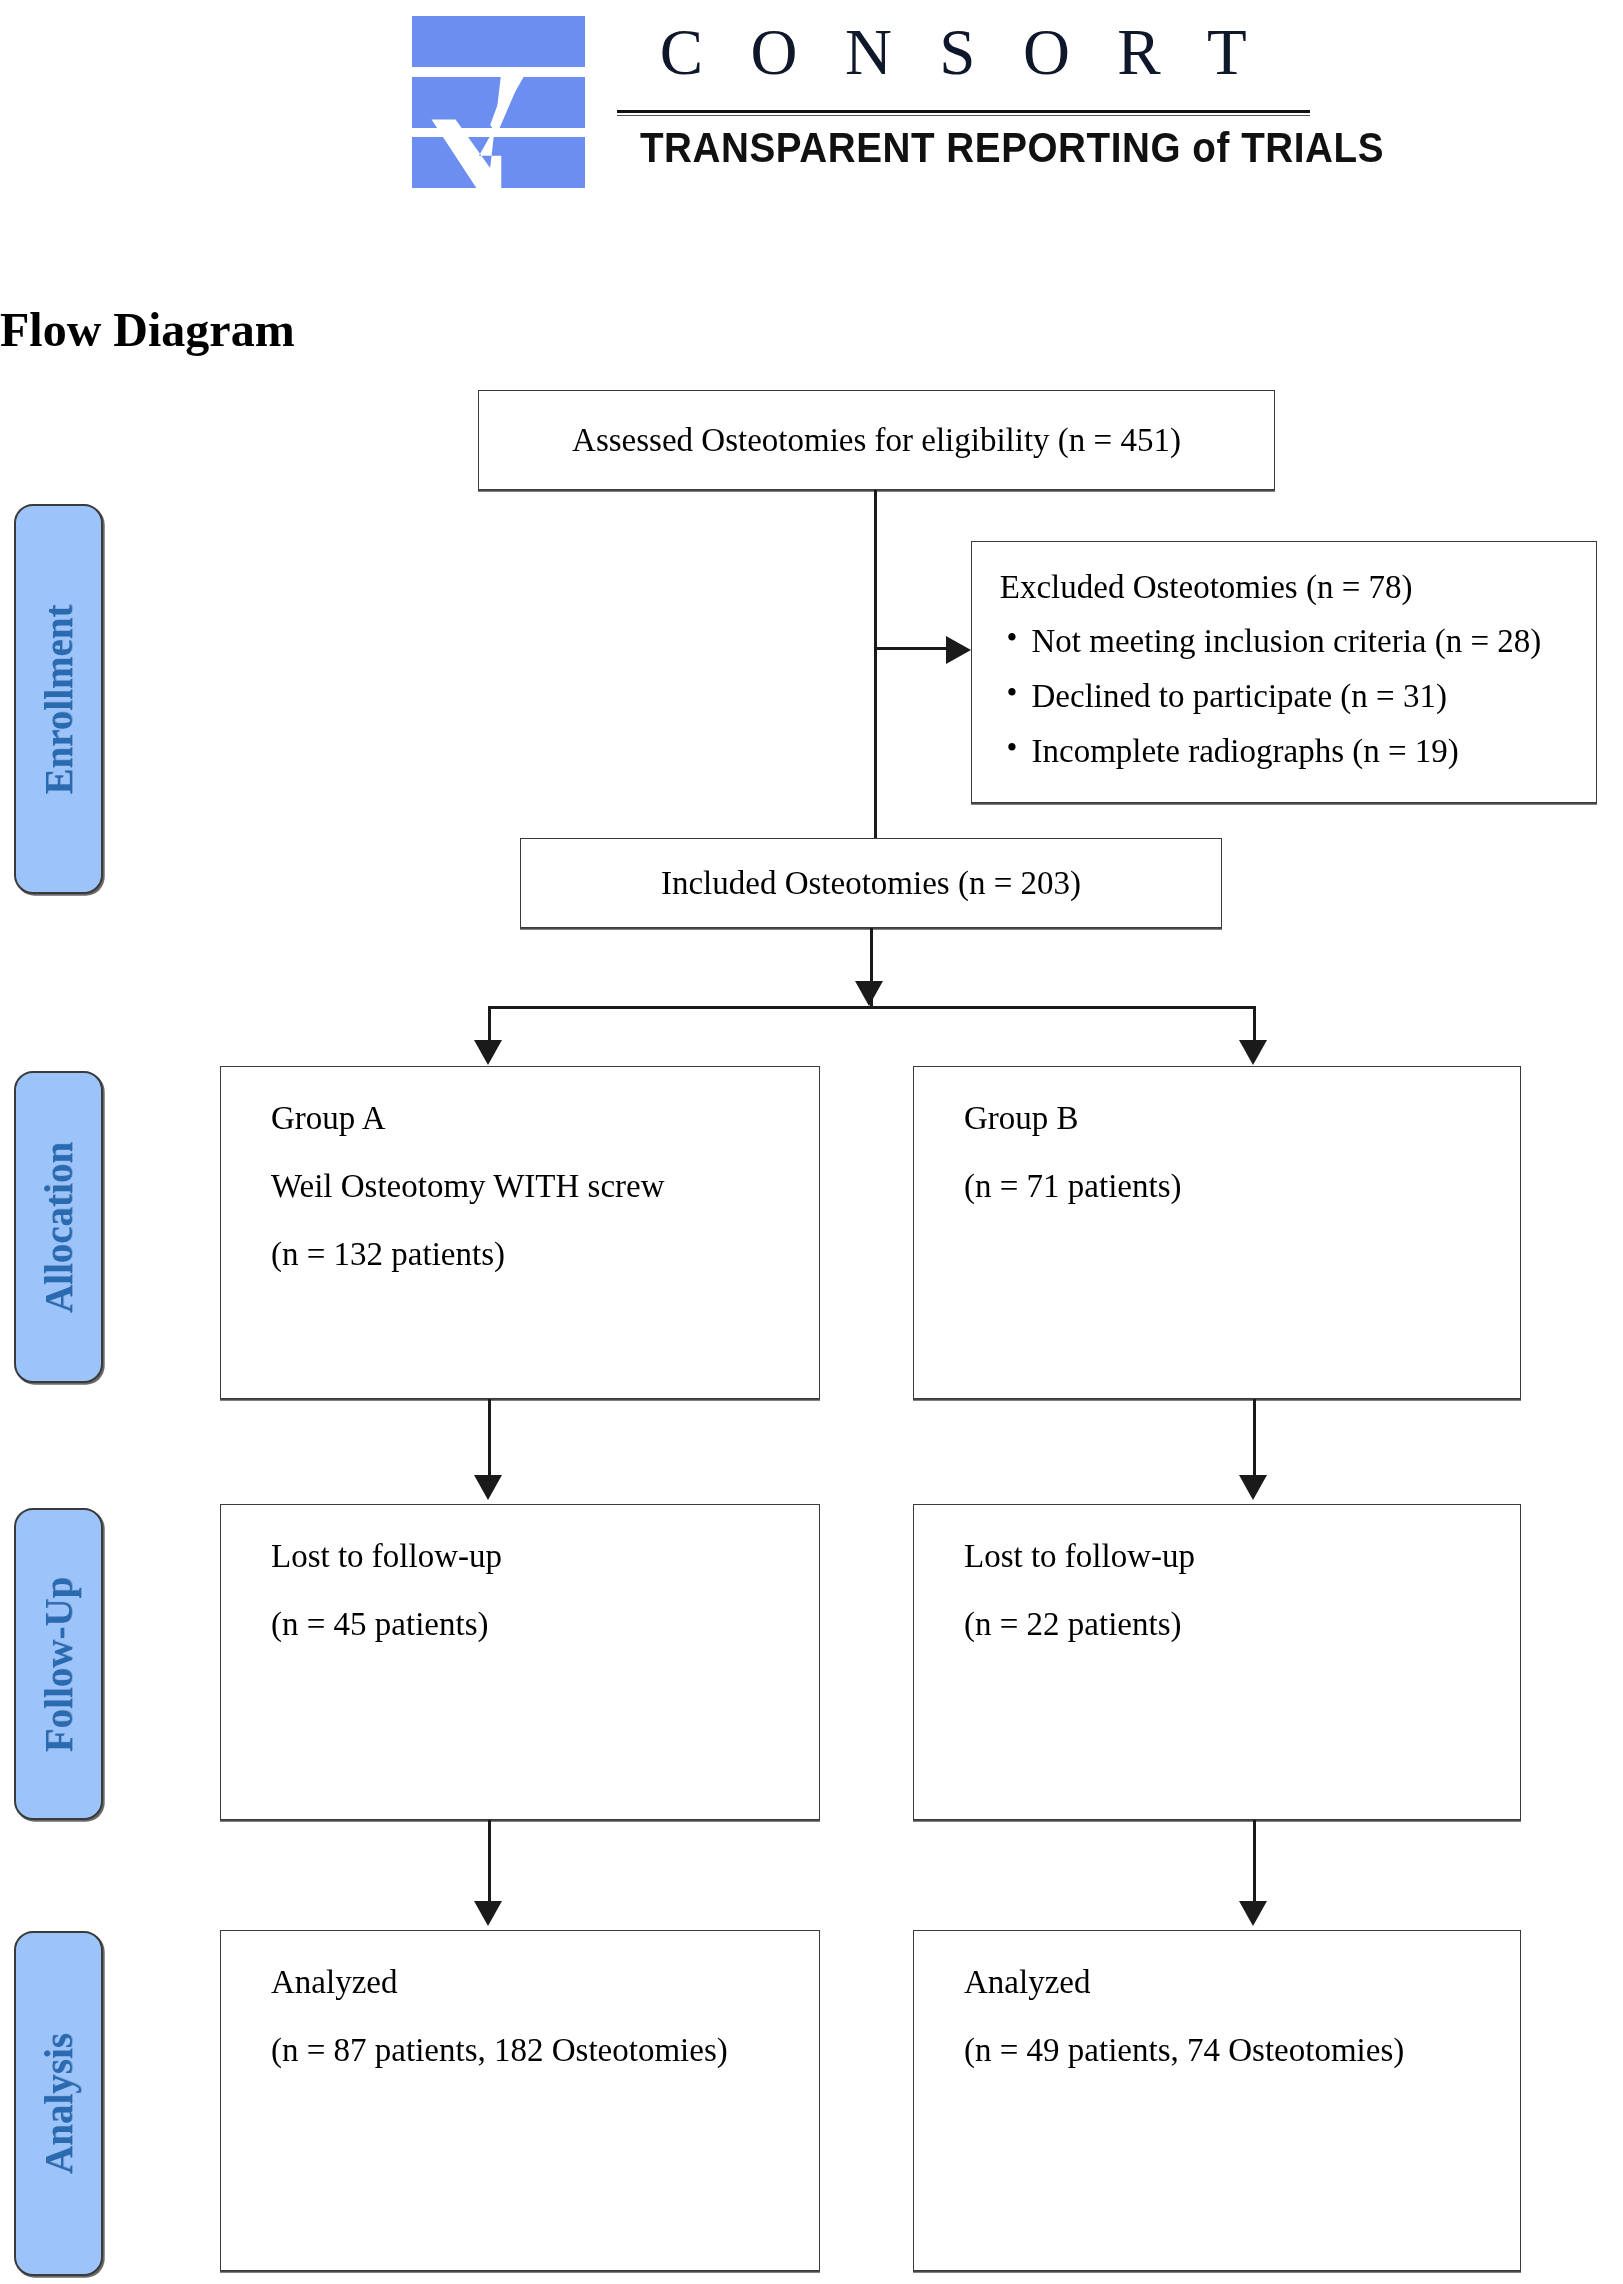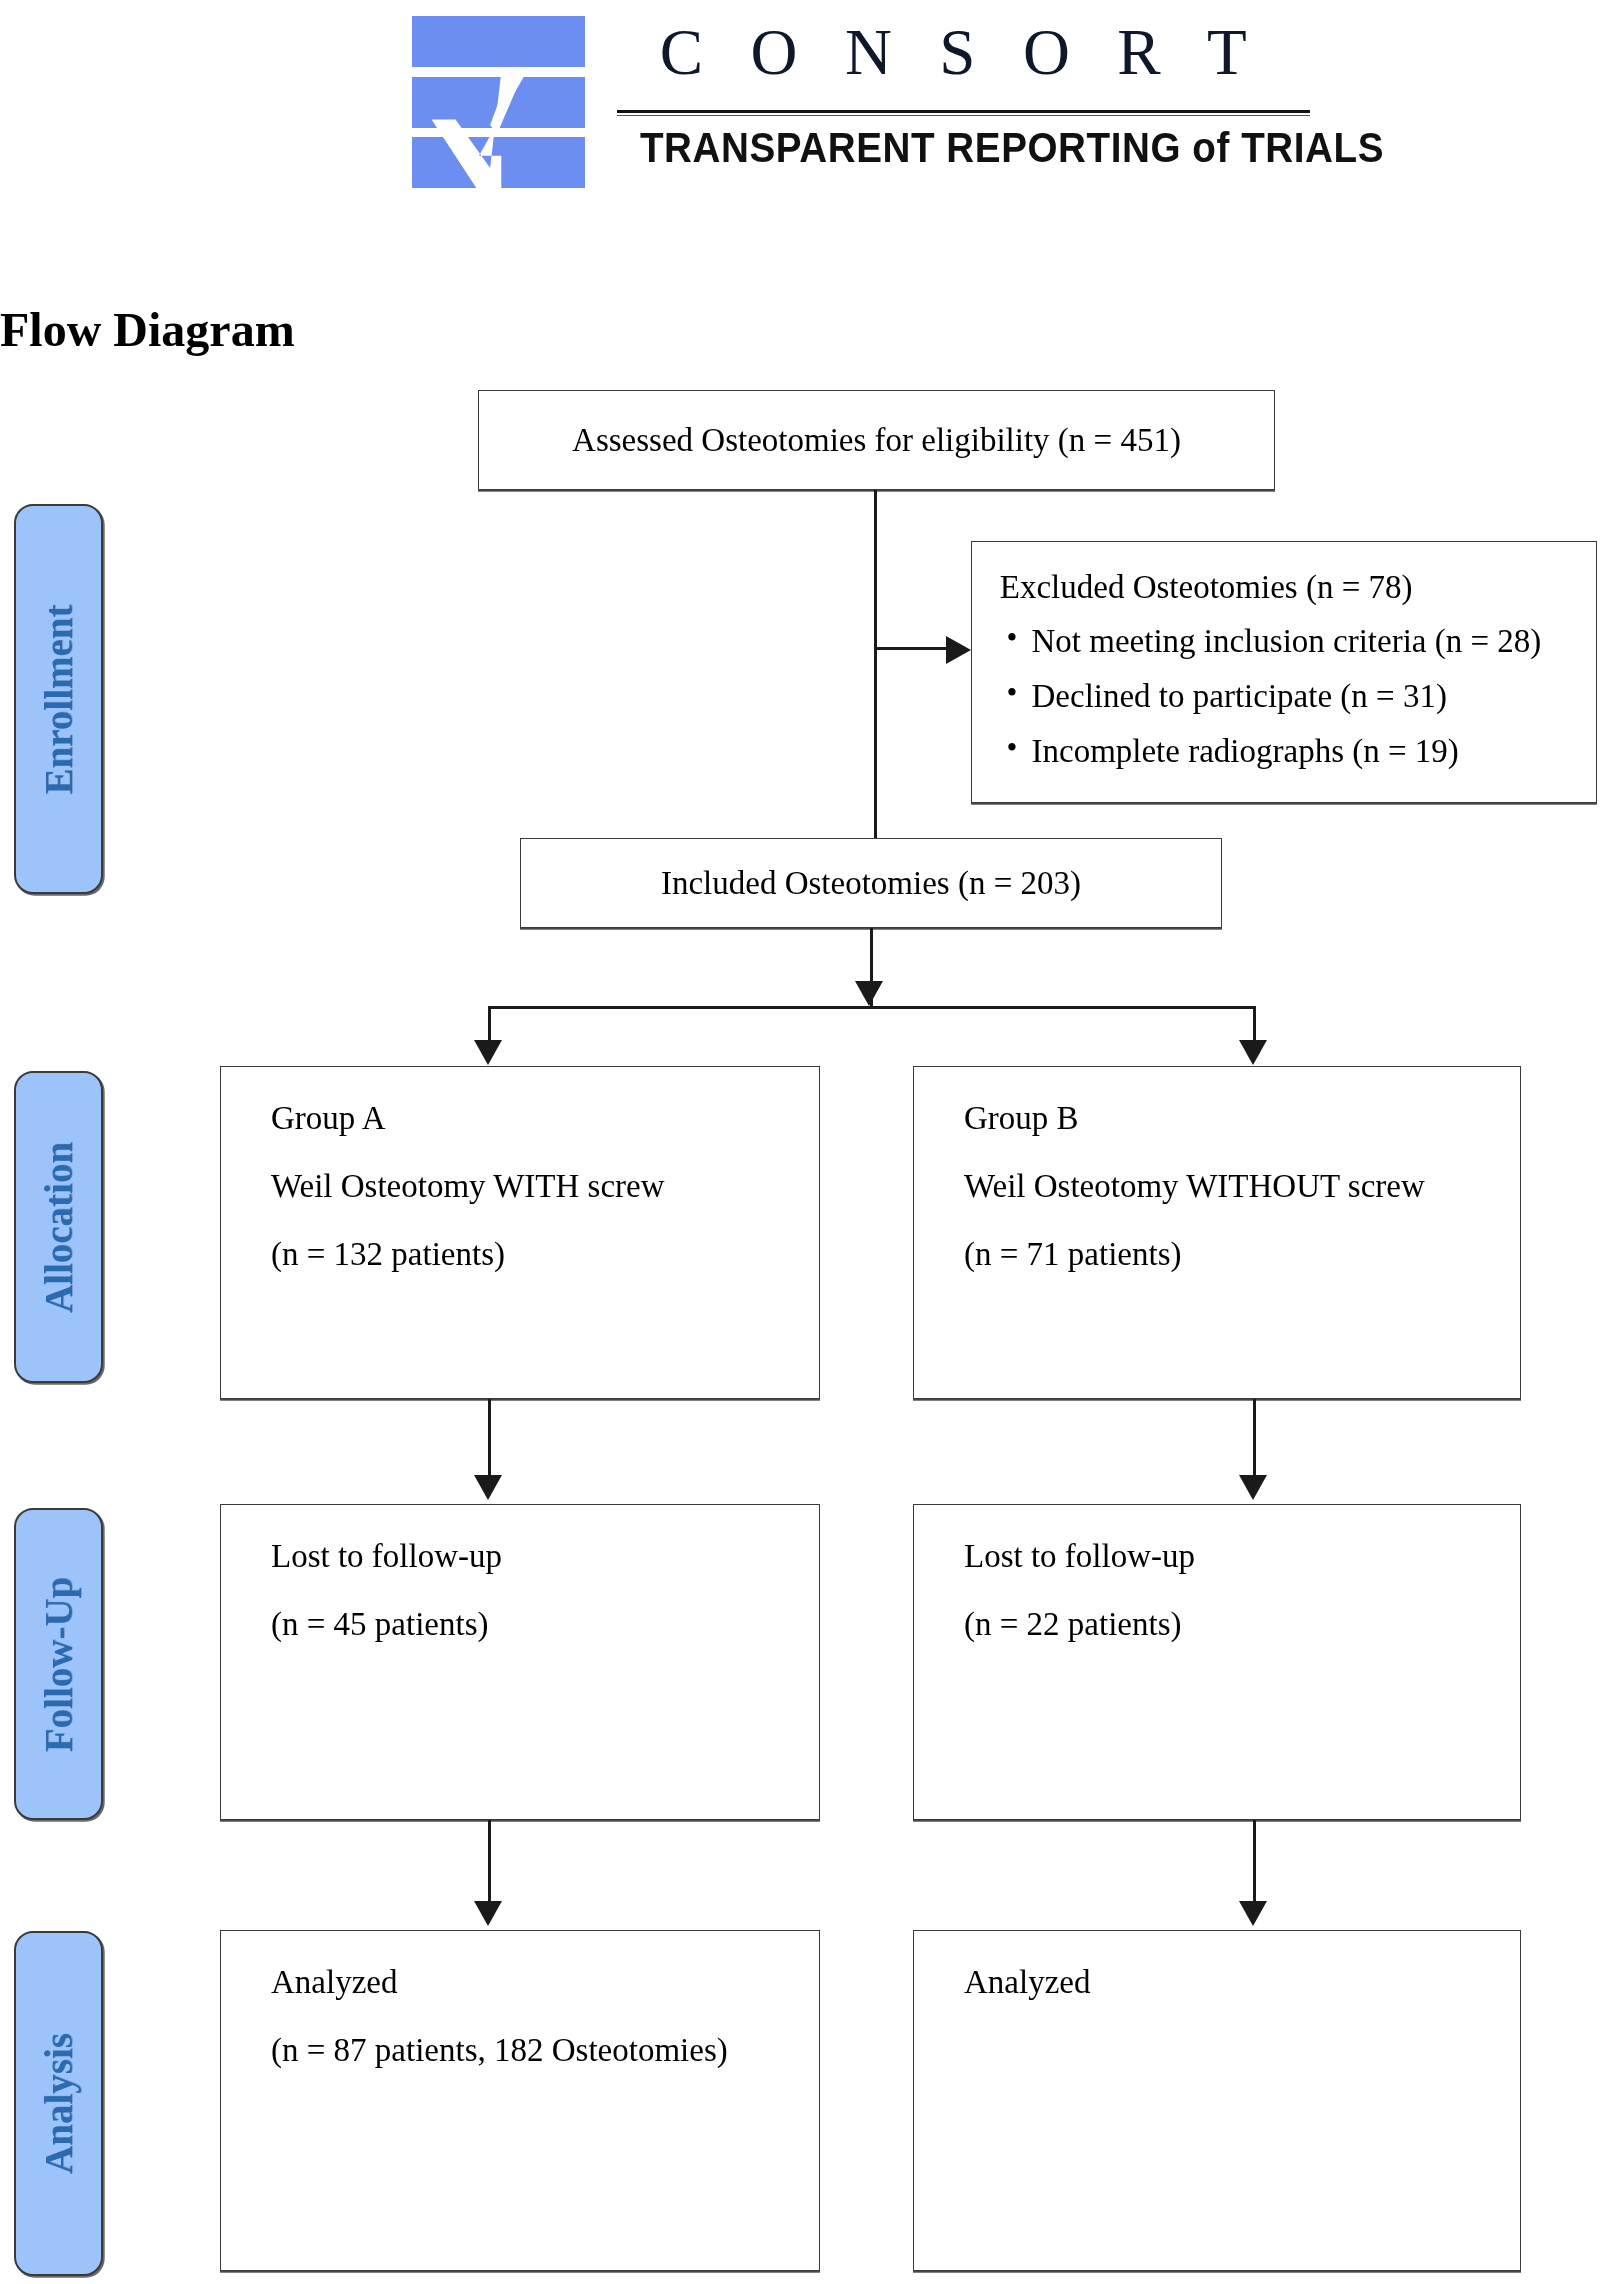--- a/index.html
+++ b/index.html
@@ -173,41 +173,41 @@
 </div>
 
 <div class="node pad" id="node-group-a">
   <div class="line">Group A</div>
   <div class="line">Weil Osteotomy WITH screw</div>
   <div class="line"> (n = 132 patients)</div>
 </div>
 
 <div class="node pad" id="node-group-b">
   <div class="line">Group B</div>
-  <div class="line">Weil Osteotomy WITHOUT screw</div>
   <div class="line">(n = 71 patients)</div>
 </div>
 
 <div class="node pad" id="node-lost-a">
   <div class="line">Lost to follow-up</div>
   <div class="line">(n = 45 patients)</div>
 </div>
 
 <div class="node pad" id="node-lost-b">
   <div class="line">Lost to follow-up</div>
   <div class="line"> (n = 22 patients)</div>
 </div>
 
 <div class="node pad" id="node-analyzed-a">
   <div class="line">Analyzed</div>
   <div class="line">(n = 87 patients, 182 Osteotomies)</div>
 </div>
 
 <div class="node pad" id="node-analyzed-b">
   <div class="line">Analyzed</div>
+  <div class="line">(n = 49 patients, 74 Osteotomies)</div>
 </div>
 
 <div class="vline" id="conn-trunk"></div>
 <div class="hline" id="conn-to-excluded-h"></div>
 <div class="arrow-right" id="conn-to-excluded-arrow"></div>
 
 <div class="vline" id="conn-split-v"></div>
 <div class="arrow-down" id="conn-split-arrow"></div>
 <div class="hline" id="conn-split-bar"></div>
 <div class="vline" id="conn-split-left-v"></div>

